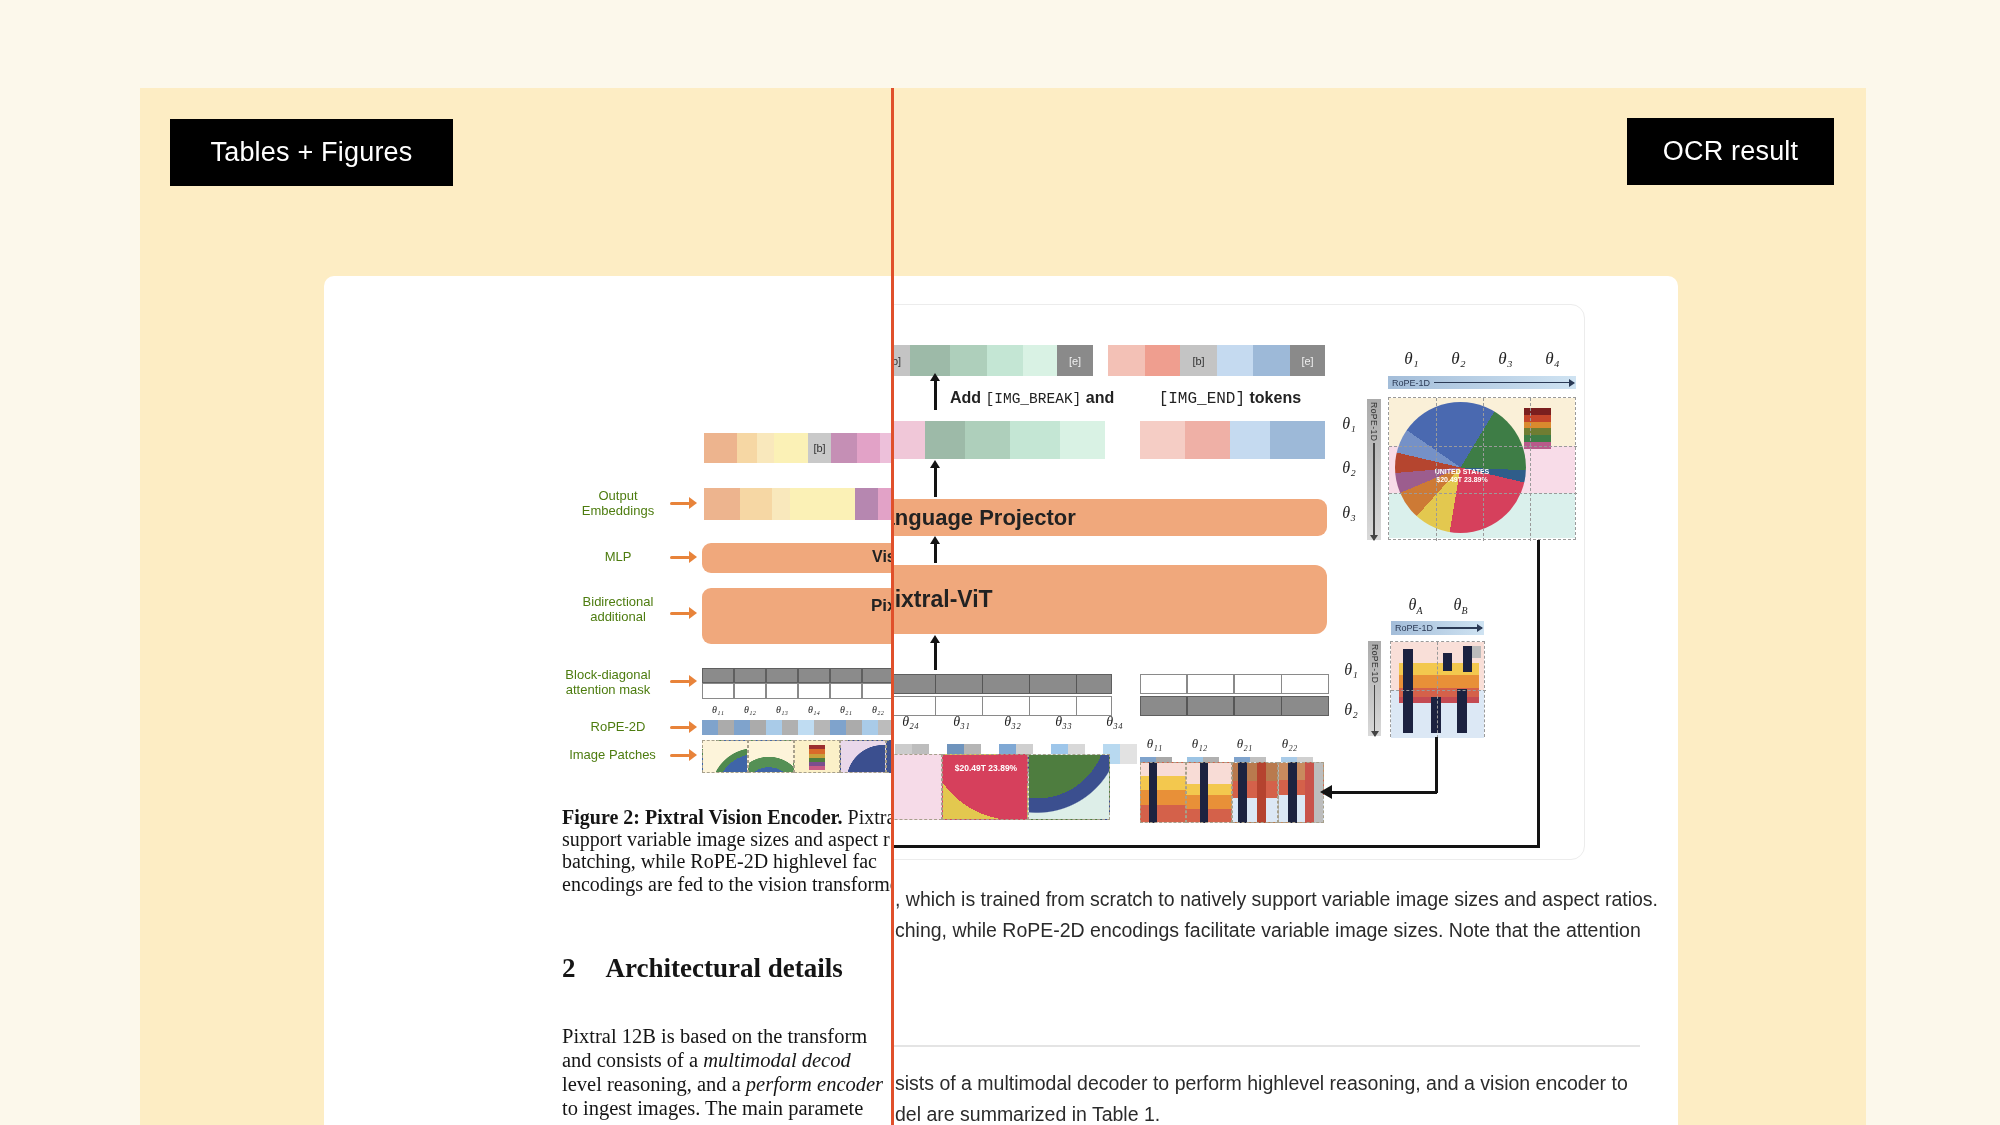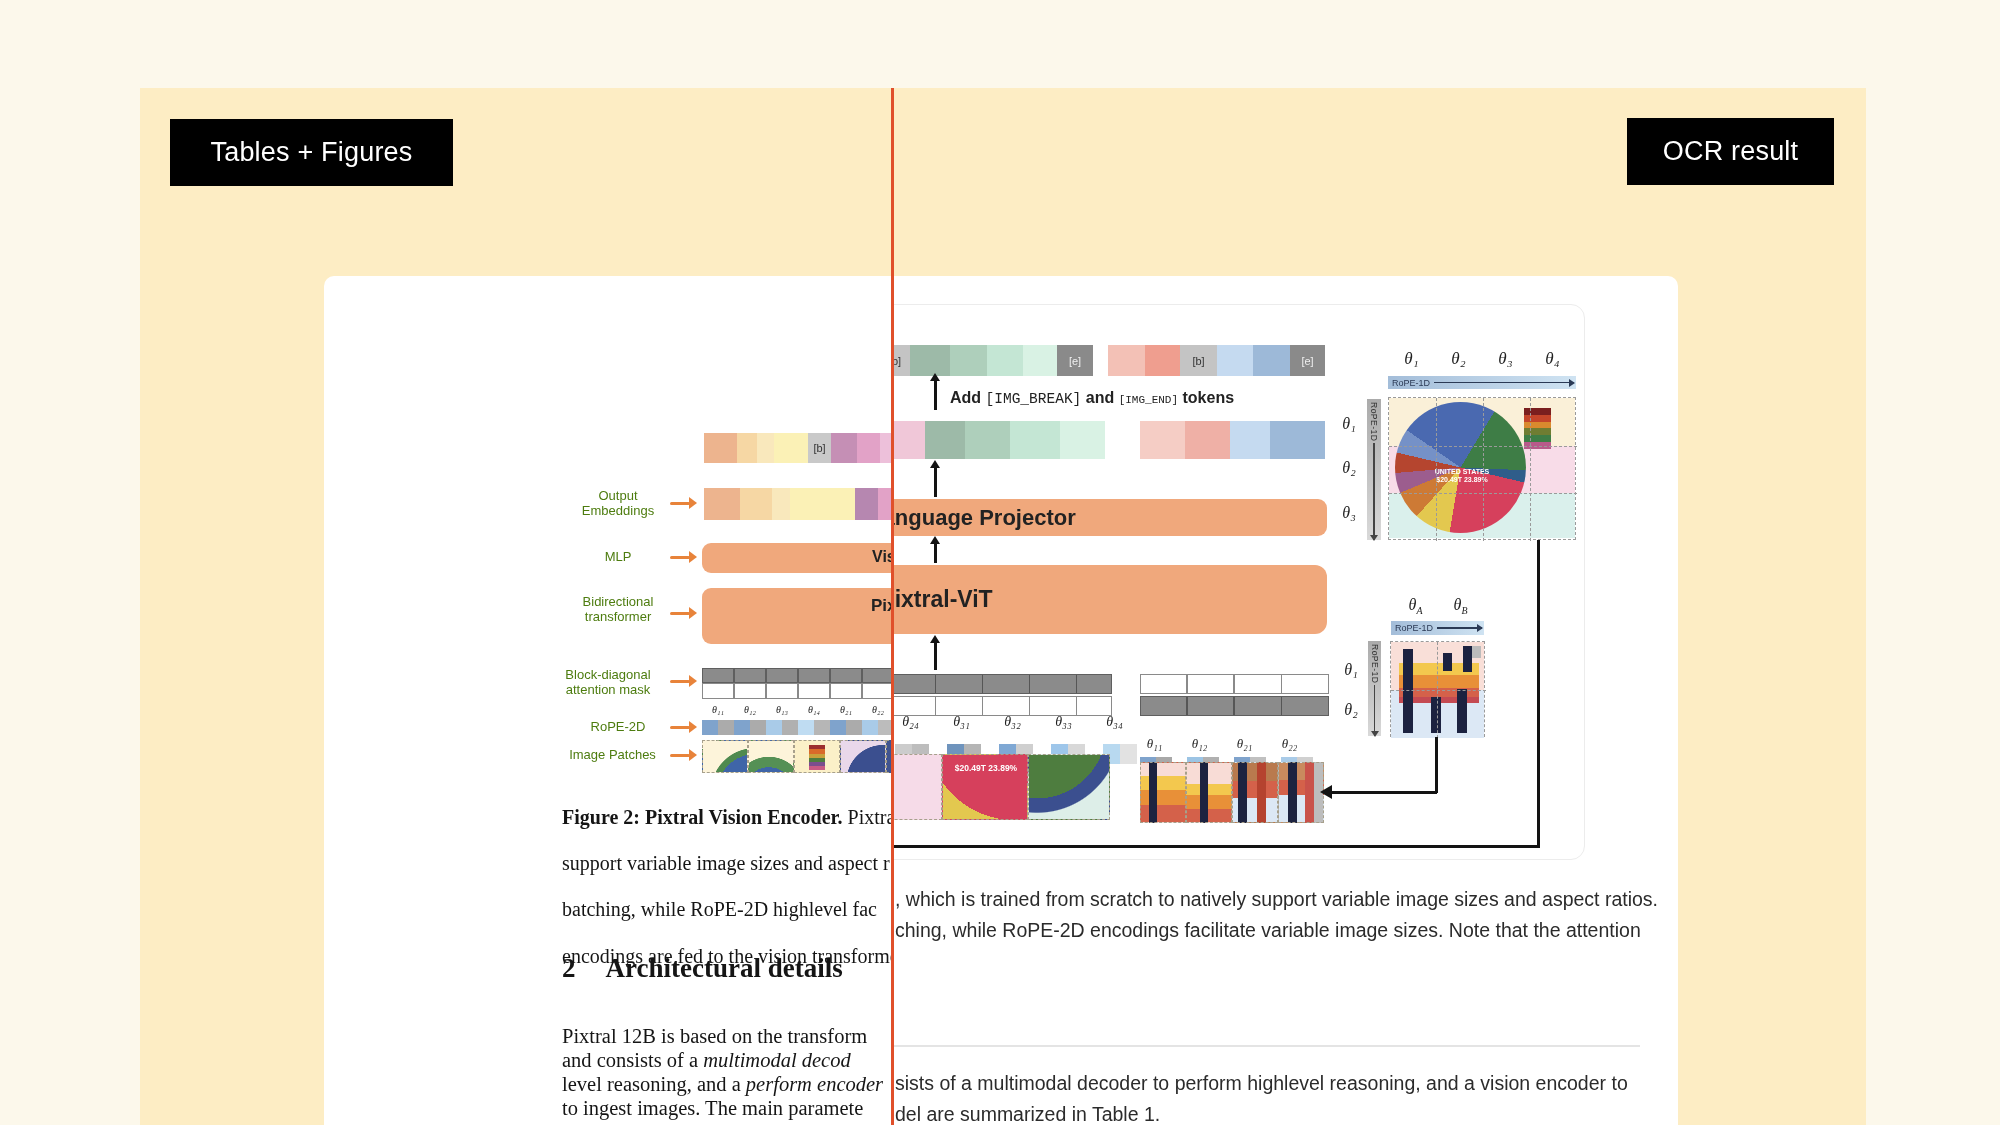--- a/index.html
+++ b/index.html
@@ -65,21 +65,21 @@
      border-top:6px solid #444;border-left:4px solid transparent;border-right:4px solid transparent;}
   .vdash{width:0;border-left:1.3px dashed #9a9a9a;}
   .hdash{height:0;border-top:1.3px dashed #9a9a9a;}
   .larrowhead{width:0;height:0;border-right:12px solid #131313;
               border-top:7px solid transparent;border-bottom:7px solid transparent;}
   .blk{background:#131313;}
 
   
   .serif{font-family:"Liberation Serif",serif;color:#151515;}
   .cap{font-size:20px;line-height:22.2px;}
-  .cap .blines span{display:block;margin-top:24px;}
+  .cap .blines span{display:block;}
   .heading{font-size:27px;font-weight:bold;}
   .para{font-size:20.5px;line-height:24px;}
   .para span.line{display:block;white-space:nowrap;}
   .ocrtext{font-size:19.5px;line-height:30.6px;color:#2b2b2b;}
   .ocrtext span{display:block;white-space:nowrap;}
   .figcard{border:1.5px solid #ececec;border-radius:14px;}
   .rule{background:#e4e4e4;height:1.6px;}
   .pietext{color:#fff;font-weight:bold;text-align:center;}
 </style>
 </head>
@@ -114,21 +114,21 @@
 
     <div class="abs slab" style="left:568px;top:489px;width:100px;">Output Embeddings</div>
     <div class="abs oarrow" style="left:670px;top:502px;"></div>
 
     <div class="abs slab" style="left:568px;top:550px;width:100px;">MLP</div>
     <div class="abs oarrow" style="left:670px;top:556px;"></div>
     <div class="abs obox" style="left:702px;top:543px;width:360px;height:30px;">
       <span class="abs obox-t" style="left:170px;top:5px;font-size:16px;white-space:nowrap;">Vision-Language Projector</span>
     </div>
 
-    <div class="abs slab" style="left:568px;top:595px;width:100px;">Bidirectional transformer</div>
+    <div class="abs slab" style="left:568px;top:595px;width:100px;">Bidirectional additional</div>
     <div class="abs oarrow" style="left:670px;top:612px;"></div>
     <div class="abs obox" style="left:702px;top:588px;width:360px;height:56px;">
       <span class="abs obox-t" style="left:169px;top:8px;font-size:17px;white-space:nowrap;">Pixtral-ViT</span>
     </div>
 
     <div class="abs slab" style="left:548px;top:668px;width:120px;">Block-diagonal attention mask</div>
     <div class="abs oarrow" style="left:670px;top:680px;"></div>
     <div class="abs maskgray mseg32" style="left:702px;top:668px;width:191px;height:13px;"></div>
     <div class="abs maskwhite msegw32" style="left:702px;top:683px;width:191px;height:14px;"></div>
 
@@ -205,21 +205,21 @@
         <div class="cell" style="background: rgb(197, 218, 240); width: 36px;"></div>
         <div class="cell" style="background: rgb(157, 185, 216); width: 37px;"></div>
         <div class="cell tok dark" style="background: rgb(138, 138, 138); width: 35px;">[e]</div>
       </div>
 
     <div class="abs uparrow" style="left:934px;top:380px;height:30px;"></div>
     <div class="abs" style="left:950px;top:389px;white-space:nowrap;font-size:16px;color:#222;">
       <b>Add</b>
       <span style="font-family:'Liberation Mono',monospace;font-size:14.5px;">[IMG_BREAK]</span>
       <b>and</b>
-      <span style="font-family:'Liberation Mono',monospace;font-size:11px;">[IMG_END]</span>
+      <span style="font-family:'Liberation Mono',monospace;font-size:16px;margin-left:40px;">[IMG_END]</span>
       <b>tokens</b>
     </div>
 
     <div class="abs cellrow" style="left:880px;top:421px;height:38px;">
         <div class="cell" style="background: rgb(240, 199, 216); width: 45px;"></div>
         <div class="cell" style="background: rgb(157, 186, 168); width: 40px;"></div>
         <div class="cell" style="background: rgb(174, 207, 187); width: 45px;"></div>
         <div class="cell" style="background: rgb(196, 230, 212); width: 50px;"></div>
         <div class="cell" style="background: rgb(217, 242, 228); width: 45px;"></div>
       </div>

